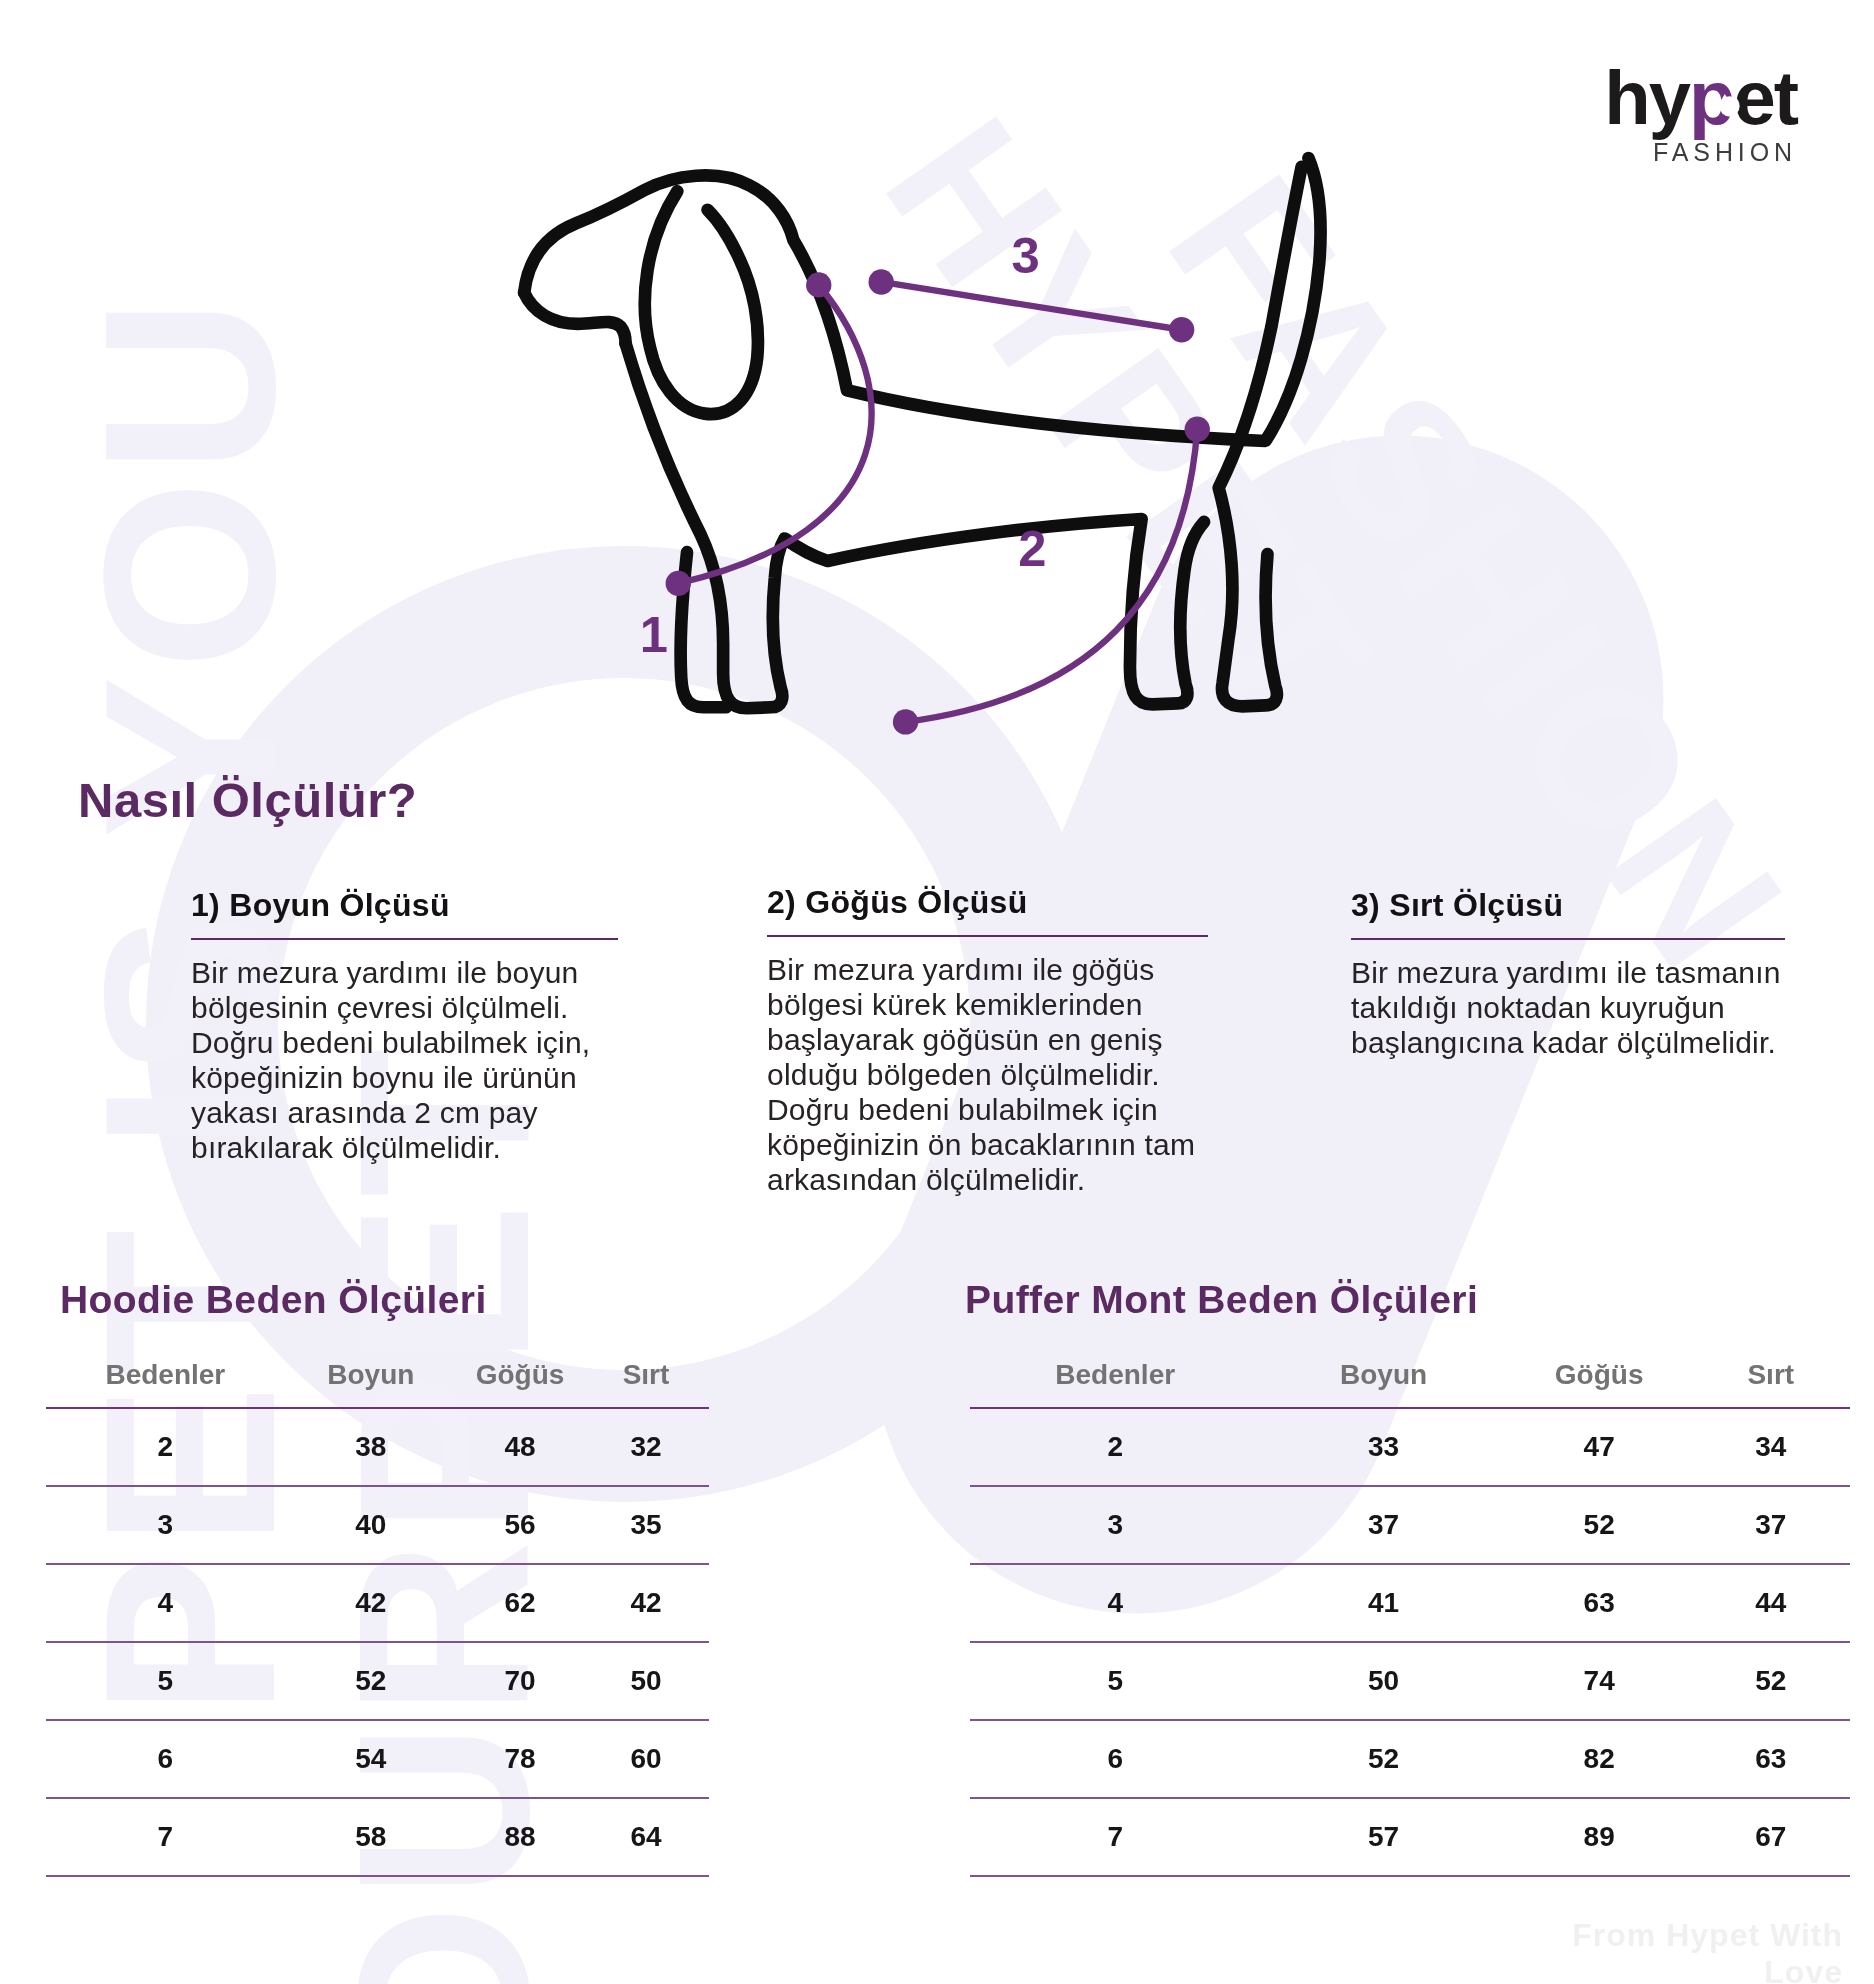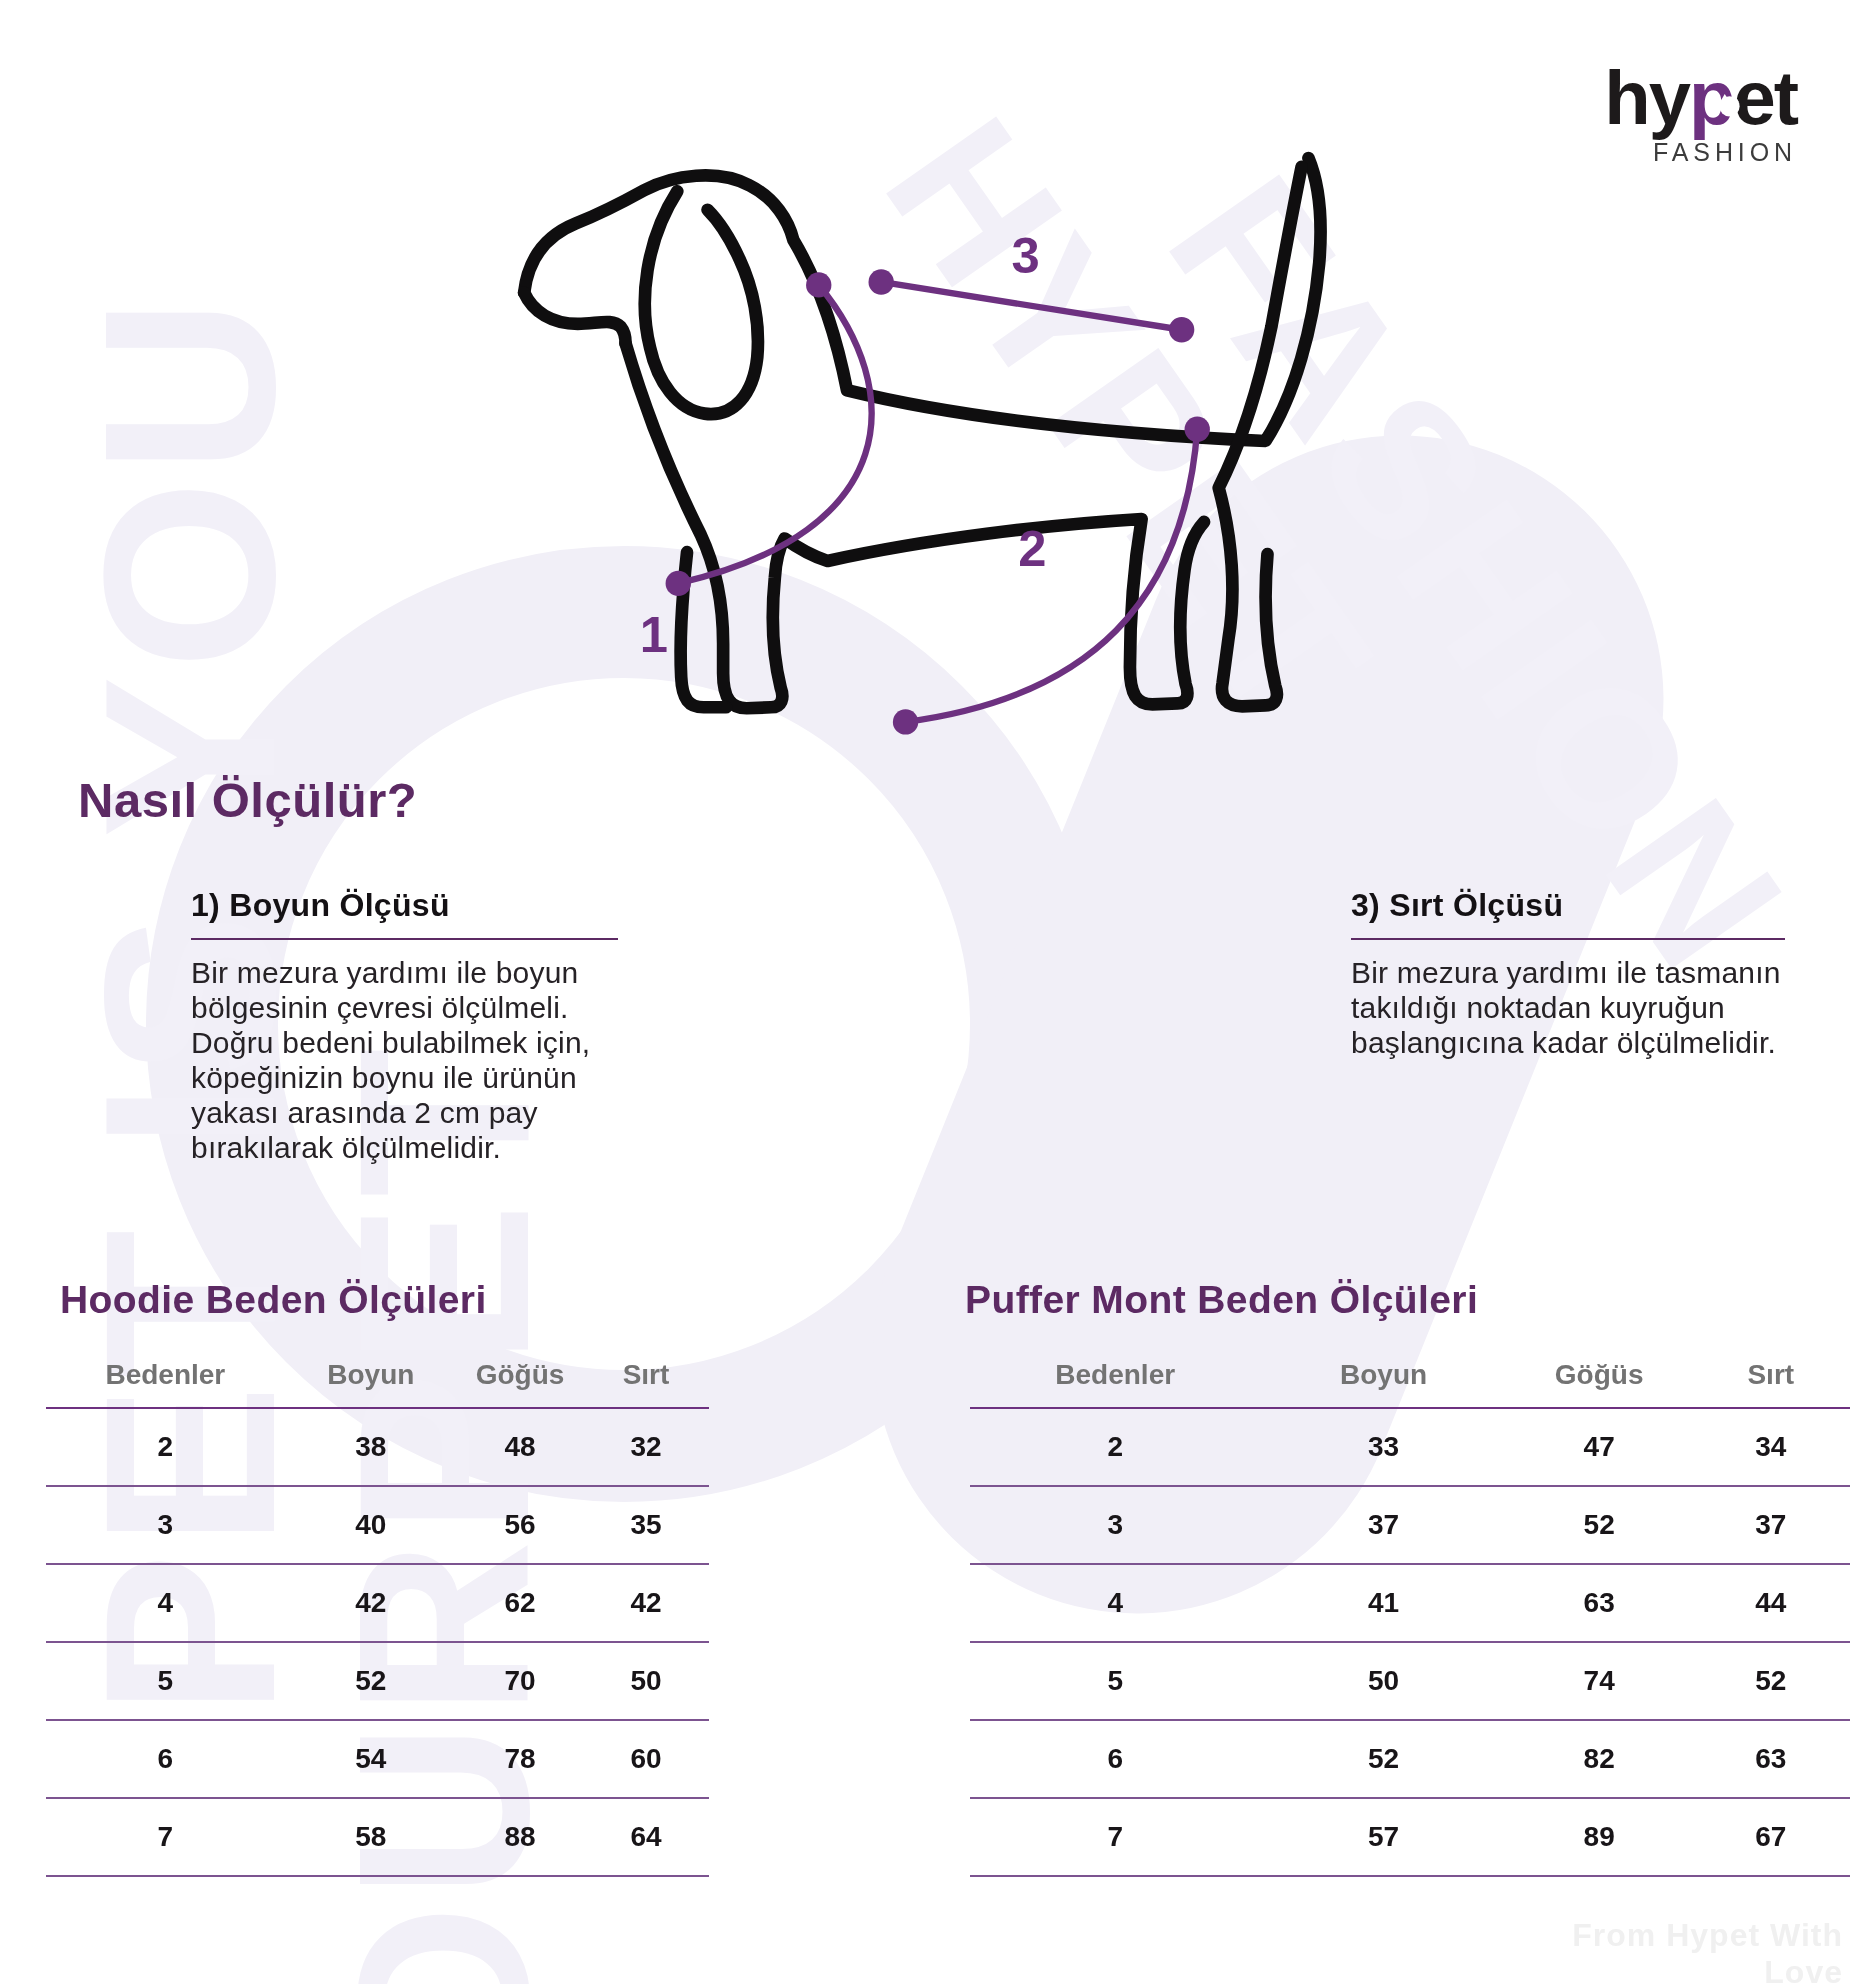--- a/index.html
+++ b/index.html
@@ -126,20 +126,25 @@
   </svg>
 
   <div class="main-title">Nasıl Ölçülür?</div>
 
   <div class="measure-col mc-1">
     <h3>1) Boyun Ölçüsü</h3>
     <div class="rule"></div>
     <p>Bir mezura yardımı ile boyun bölgesinin çevresi ölçülmeli. Doğru bedeni bulabilmek için, köpeğinizin boynu ile ürünün yakası arasında 2 cm pay bırakılarak ölçülmelidir.</p>
   </div>
 
+  <div class="measure-col mc-2">
+    <h3>2) Göğüs Ölçüsü</h3>
+    <div class="rule"></div>
+    <p>Bir mezura yardımı ile göğüs bölgesi kürek kemiklerinden başlayarak göğüsün en geniş olduğu bölgeden ölçülmelidir. Doğru bedeni bulabilmek için köpeğinizin ön bacaklarının tam arkasından ölçülmelidir.</p>
+  </div>
 
   <div class="measure-col mc-3">
     <h3>3) Sırt Ölçüsü</h3>
     <div class="rule"></div>
     <p>Bir mezura yardımı ile tasmanın takıldığı noktadan kuyruğun başlangıcına kadar ölçülmelidir.</p>
   </div>
 
   <div class="table-title tt-left">Hoodie Beden Ölçüleri</div>
   <div class="table-title tt-right">Puffer Mont Beden Ölçüleri</div>
 

